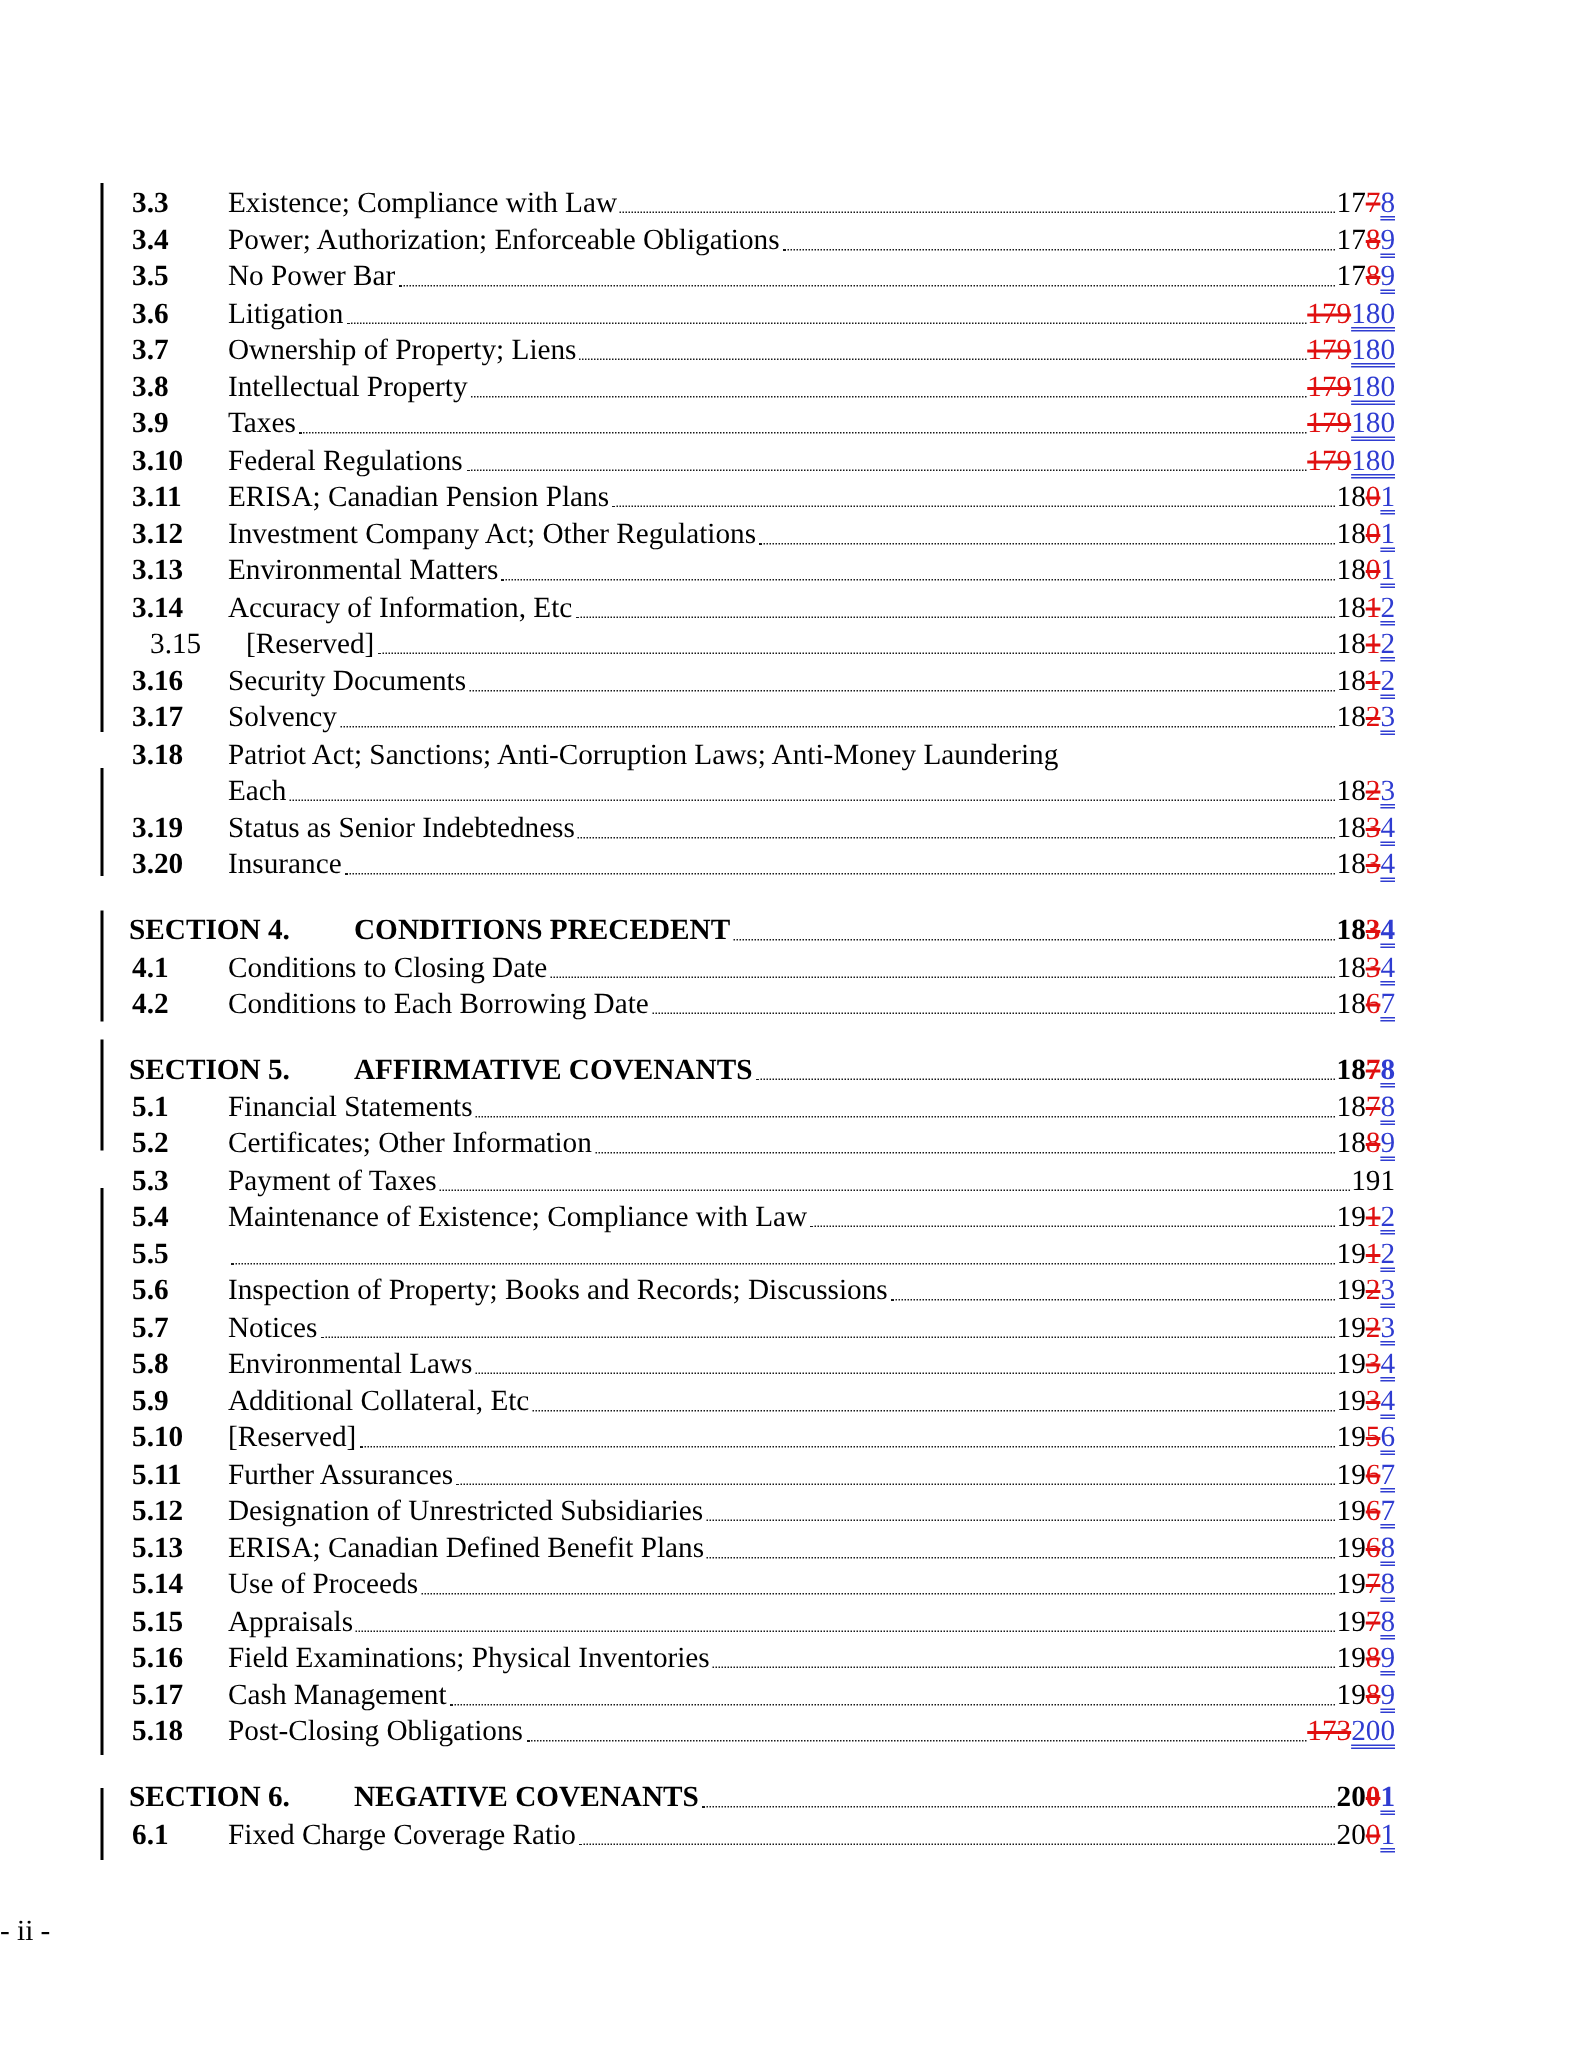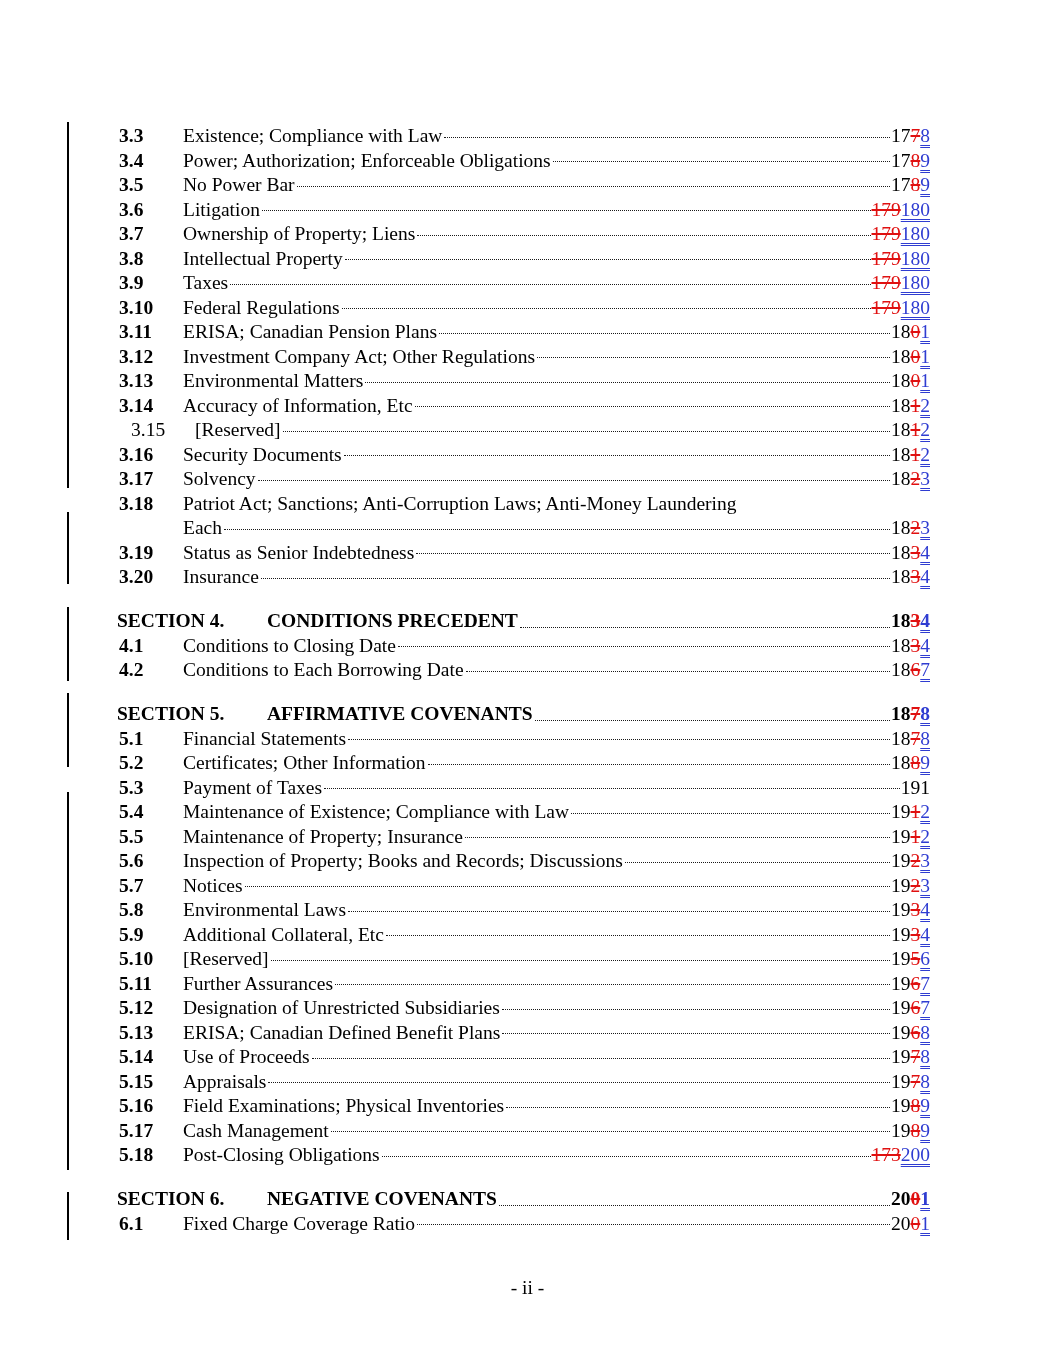--- a/index.html
+++ b/index.html
@@ -16,26 +16,26 @@
   .content{
     position:absolute;
     top:124px;left:0;right:125px;
   }
   .row{
     display:flex;
     align-items:baseline;
     line-height:24.5px;
     white-space:nowrap;
   }
-  .row.item, .row.continuation{padding-left:119px;align-items:center;}
+  .row.item, .row.continuation{padding-left:88px;}
   .row.item .num{flex:none;width:64px;font-weight:bold;}
   .row.continuation .num{flex:none;width:64px;}
   .row.item.plainnum .num{font-weight:normal;margin-left:12px;}
   .row.section{
-    padding-left:117px;
+    padding-left:86px;
     margin-top:19.5px;
     font-weight:bold;
   }
   .row.section .num{flex:none;width:150px;}
   .title{flex:none;}
   .leader{
     flex:1 1 auto;
     min-width:6px;
     border-bottom:1.5px dotted #1a1a1a;
     position:relative;
@@ -57,21 +57,21 @@
   .changebar{
     position:absolute;
     left:67px;
     width:2px;
     background:#000;
   }
   .footer{
     position:absolute;
     top:1277px;left:0;
     width:100%;
-    text-align:center;
+    text-align:left;
   }
 </style>
 </head>
 <body>
 
 <div class="page">
 
   <div class="changebar" style="top:122px;height:366px"></div>
   <div class="changebar" style="top:512px;height:72px"></div>
   <div class="changebar" style="top:607px;height:74px"></div>
@@ -235,21 +235,20 @@
         <span class="pg"><span class="keep">191</span><span class="del"></span><span class="ins"></span></span>
       </div>
       <div class="row item">
         <span class="num">5.4</span>
         <span class="title">Maintenance of Existence; Compliance with Law</span>
         <span class="leader"></span>
         <span class="pg"><span class="keep">19</span><span class="del">1</span><span class="ins">2</span></span>
       </div>
       <div class="row item">
         <span class="num">5.5</span>
-        <span class="title">Maintenance of Property; Insurance</span>
         <span class="leader"></span>
         <span class="pg"><span class="keep">19</span><span class="del">1</span><span class="ins">2</span></span>
       </div>
       <div class="row item">
         <span class="num">5.6</span>
         <span class="title">Inspection of Property; Books and Records; Discussions</span>
         <span class="leader"></span>
         <span class="pg"><span class="keep">19</span><span class="del">2</span><span class="ins">3</span></span>
       </div>
       <div class="row item">

